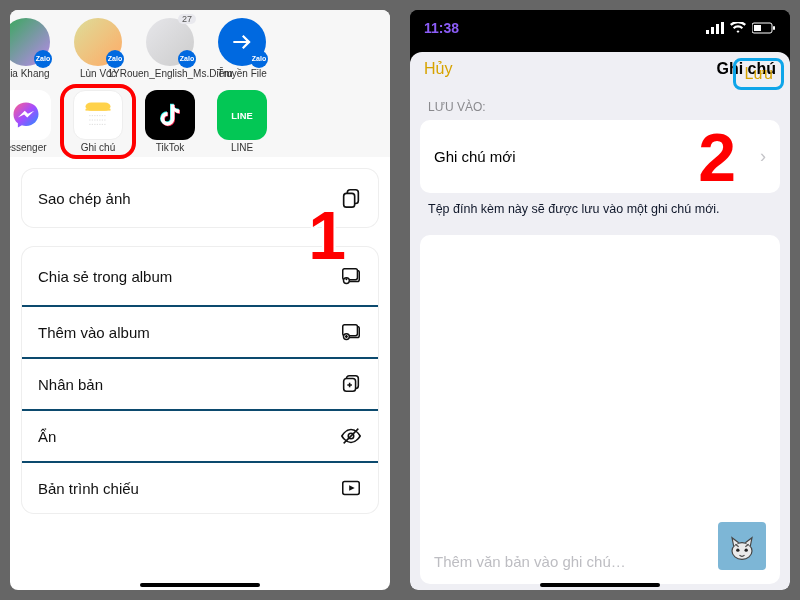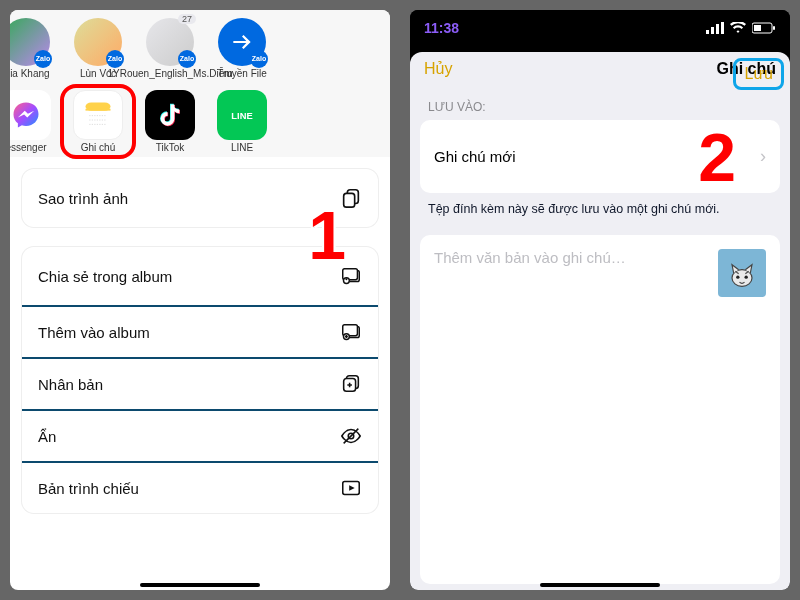--- a/index.html
+++ b/index.html
@@ -137,21 +137,21 @@
   .folder-row .chev { color: #c4c4c8; font-size: 18px; }
   .helper {
     font-size: 12.5px; color: #0f172a;
     padding: 8px 18px 10px 18px; line-height: 1.4;
   }
   .note-card {
     background: #fff; margin: 6px 10px;
     border-radius: 10px;
     flex: 1;
     padding: 14px;
-    display: flex; gap: 10px; align-items: flex-start;
+    display: flex; gap: 10px; align-items: flex-end;
     position: relative;
   }
   .note-card .placeholder { color: #bdbdc2; font-size: 15px; flex: 1; }
   .thumb {
     width: 48px; height: 48px; border-radius: 4px;
     background: #7db6d6;
     display:flex; align-items:center; justify-content:center;
   }
   
   .av-a{background:linear-gradient(135deg,#3a5 0,#b8e 100%);}
@@ -246,21 +246,21 @@
         <svg viewBox="0 0 48 48">
             <text x="24" y="30" text-anchor="middle" font-size="15" font-weight="900" fill="#fff" font-family="Arial">LINE</text>
           </svg>
       </div>
       <span>LINE</span>
     </div>
   </div>
 
   <div class="actions-list" style="margin-bottom:8px;">
     <div class="action-row">
-      <span>Sao trình ảnh</span>
+      <span>Sao chép ảnh</span>
       <svg class="ic" viewBox="0 0 24 24">
           <rect x="8" y="3" width="12" height="15" rx="3" fill="none" stroke="currentColor" stroke-width="1.8"></rect>
           <rect x="4" y="7" width="12" height="15" rx="3" fill="#fff" stroke="currentColor" stroke-width="1.8"></rect>
         </svg>
     </div>
   </div>
   <div class="actions-list">
     <div class="action-row">
       <span>Chia sẻ trong album</span>
       <svg class="ic" viewBox="0 0 24 24">

